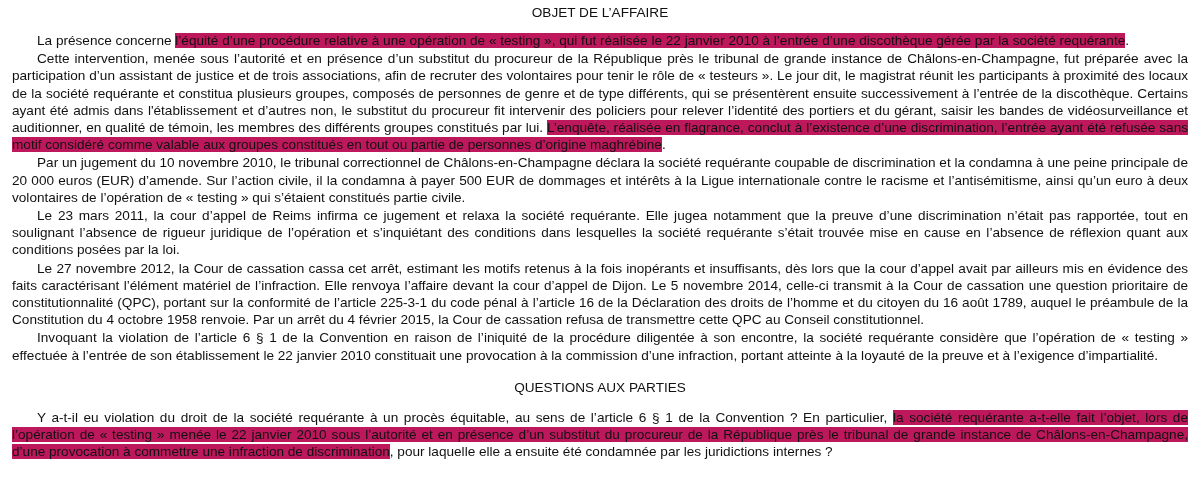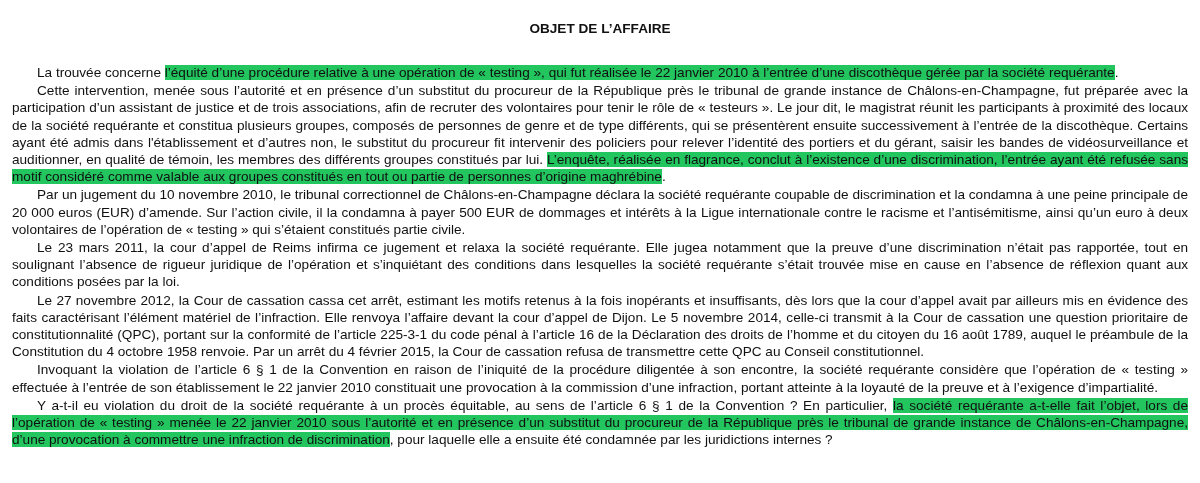--- a/index.html
+++ b/index.html
@@ -7,48 +7,49 @@
     width: 1200px; height: 483px; overflow: hidden;
     font-family: "Liberation Sans", sans-serif;
     color: #111111;
     font-size: 13.6px;
     line-height: 17.2px;
   }
   .doc { padding: 0 12px 0 12px; }
   h2 {
     text-align: center;
     font-size: 13.6px;
-    font-weight: bold;
-    margin: 16px;
+    font-weight: normal;
+    margin: 0;
     padding-top: 4px;
     height: 28px;
     line-height: 17px;
   }
   h2.second { padding-top: 14px; height: 30px; }
   p {
     margin: 0 0 1px 0;
     text-indent: 25px;
     text-align: justify;
   }
-  .hl { background: #22c55e; }
+  .hl { background: #be185d; }
 </style>
 </head>
 <body>
 
 <div class="doc">
   <h2>OBJET DE L’AFFAIRE</h2>
 
-  <p><span>La trouvée concerne </span><span class="hl">l’équité d’une procédure relative à une opération de « testing », qui fut réalisée le 22 janvier 2010 à l’entrée d’une discothèque gérée par la société requérante</span><span>.</span></p>
+  <p><span>La présence concerne </span><span class="hl">l’équité d’une procédure relative à une opération de « testing », qui fut réalisée le 22 janvier 2010 à l’entrée d’une discothèque gérée par la société requérante</span><span>.</span></p>
 
   <p><span>Cette intervention, menée sous l’autorité et en présence d’un substitut du procureur de la République près le tribunal de grande instance de Châlons-en-Champagne, fut préparée avec la participation d’un assistant de justice et de trois associations, afin de recruter des volontaires pour tenir le rôle de « testeurs ». Le jour dit, le magistrat réunit les participants à proximité des locaux de la société requérante et constitua plusieurs groupes, composés de personnes de genre et de type différents, qui se présentèrent ensuite successivement à l’entrée de la discothèque. Certains ayant été admis dans l'établissement et d’autres non, le substitut du procureur fit intervenir des policiers pour relever l’identité des portiers et du gérant, saisir les bandes de vidéosurveillance et auditionner, en qualité de témoin, les membres des différents groupes constitués par lui. </span><span class="hl">L’enquête, réalisée en flagrance, conclut à l’existence d’une discrimination, l’entrée ayant été refusée sans motif considéré comme valable aux groupes constitués en tout ou partie de personnes d’origine maghrébine</span><span>.</span></p>
 
   <p><span>Par un jugement du 10 novembre 2010, le tribunal correctionnel de Châlons-en-Champagne déclara la société requérante coupable de discrimination et la condamna à une peine principale de 20 000 euros (EUR) d’amende. Sur l’action civile, il la condamna à payer 500 EUR de dommages et intérêts à la Ligue internationale contre le racisme et l’antisémitisme, ainsi qu’un euro à deux volontaires de l’opération de « testing » qui s’étaient constitués partie civile.</span></p>
 
   <p><span>Le 23 mars 2011, la cour d’appel de Reims infirma ce jugement et relaxa la société requérante. Elle jugea notamment que la preuve d’une discrimination n’était pas rapportée, tout en soulignant l’absence de rigueur juridique de l’opération et s’inquiétant des conditions dans lesquelles la société requérante s’était trouvée mise en cause en l’absence de réflexion quant aux conditions posées par la loi.</span></p>
 
   <p><span>Le 27 novembre 2012, la Cour de cassation cassa cet arrêt, estimant les motifs retenus à la fois inopérants et insuffisants, dès lors que la cour d’appel avait par ailleurs mis en évidence des faits caractérisant l’élément matériel de l’infraction. Elle renvoya l’affaire devant la cour d’appel de Dijon. Le 5 novembre 2014, celle-ci transmit à la Cour de cassation une question prioritaire de constitutionnalité (QPC), portant sur la conformité de l’article 225-3-1 du code pénal à l’article 16 de la Déclaration des droits de l’homme et du citoyen du 16 août 1789, auquel le préambule de la Constitution du 4 octobre 1958 renvoie. Par un arrêt du 4 février 2015, la Cour de cassation refusa de transmettre cette QPC au Conseil constitutionnel.</span></p>
 
 
   <p><span>Invoquant la violation de l’article 6 § 1 de la Convention en raison de l’iniquité de la procédure diligentée à son encontre, la société requérante considère que l’opération de « testing » effectuée à l’entrée de son établissement le 22 janvier 2010 constituait une provocation à la commission d’une infraction, portant atteinte à la loyauté de la preuve et à l’exigence d’impartialité.</span></p>
 
+  <h2 class="second">QUESTIONS AUX PARTIES</h2>
 
   <p><span>Y a-t-il eu violation du droit de la société requérante à un procès équitable, au sens de l’article 6 § 1 de la Convention ? En particulier, </span><span class="hl">la société requérante a-t-elle fait l’objet, lors de l’opération de « testing » menée le 22 janvier 2010 sous l’autorité et en présence d’un substitut du procureur de la République près le tribunal de grande instance de Châlons-en-Champagne, d’une provocation à commettre une infraction de discrimination</span><span>, pour laquelle elle a ensuite été condamnée par les juridictions internes ?</span></p>
 </div>
 
 </body></html>

